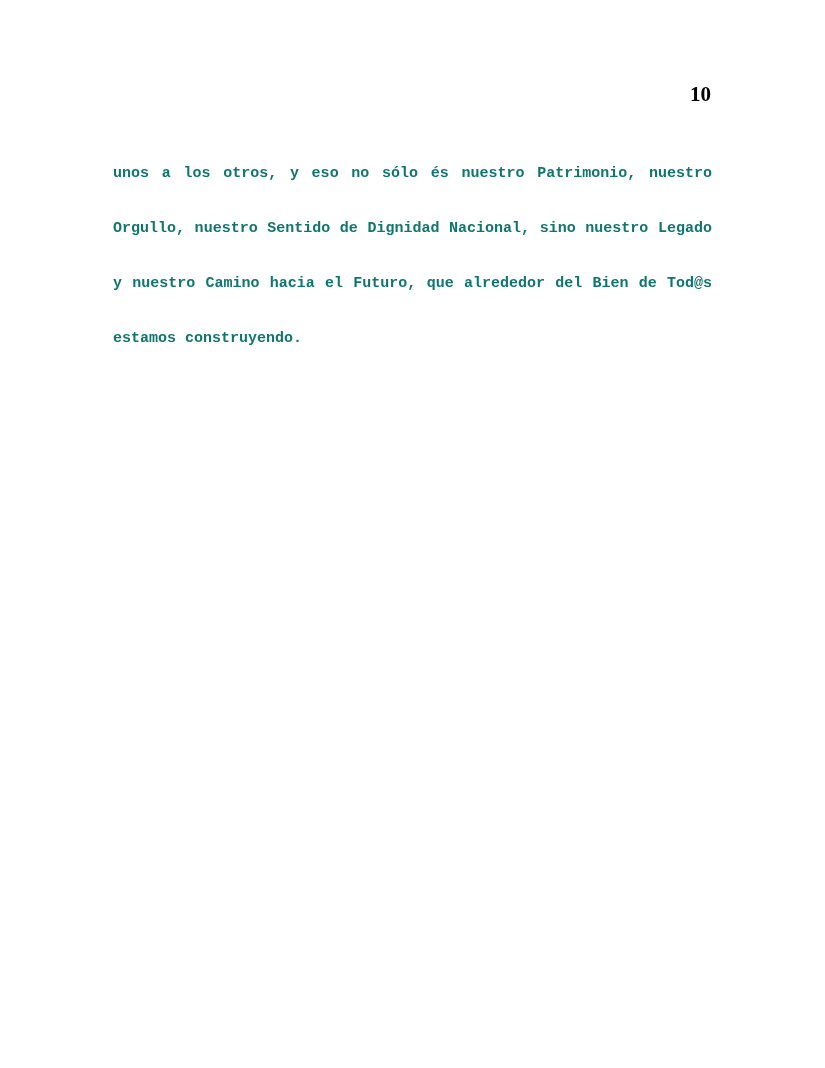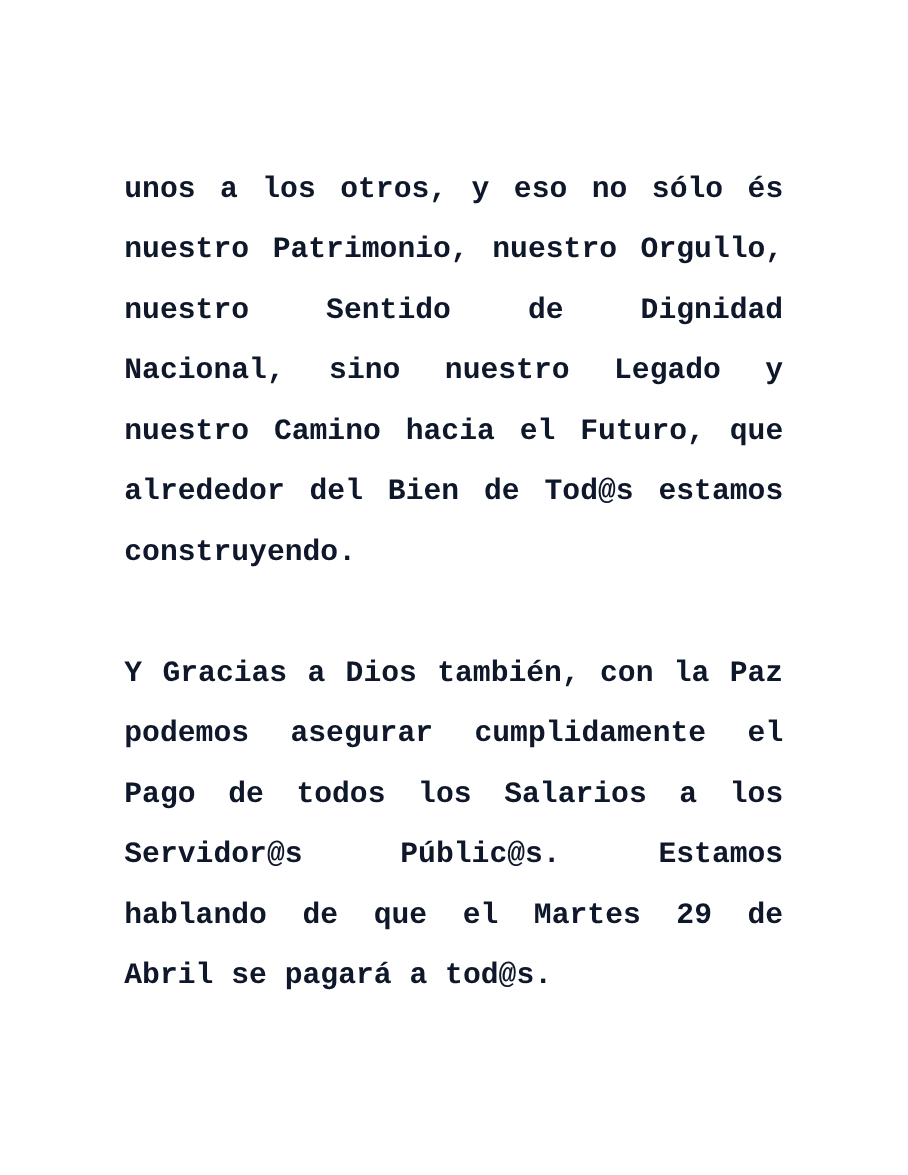--- a/index.html
+++ b/index.html
@@ -29,46 +29,46 @@
   }
   .body-text {
     position: absolute;
     left: 113px;
     top: 146px;
     width: 599px;
   }
   .para {
     font-family: "Liberation Mono", "DejaVu Sans Mono", monospace;
     font-weight: bold;
-    font-size: 27px;
+    font-size: 15px;
     line-height: 55px;
-    color: #0f172a;
+    color: #0f766e;
     text-align: justify;
     text-justify: inter-word;
     margin: 0 0 55px 0;
     letter-spacing: 0px;
     word-spacing: 0px;
     -webkit-font-smoothing: none;
   }
   .para:last-child {
     margin-bottom: 0;
   }
   
   .para.justify-last {
     text-align-last: justify;
   }
 </style>
 </head>
 <body>
 
 <div class="page">
 
+  <div class="page-number">10</div>
 
   <div class="body-text">
 
     <p class="para">unos a los otros, y eso no sólo és nuestro Patrimonio, nuestro Orgullo, nuestro Sentido de Dignidad Nacional, sino nuestro Legado y nuestro Camino hacia el Futuro, que alrededor del Bien de Tod@s estamos construyendo.</p>
 
-    <p class="para">Y Gracias a Dios también, con la Paz podemos asegurar cumplidamente el Pago de todos los Salarios a los Servidor@s Públic@s. Estamos hablando de que el Martes 29 de Abril se pagará a tod@s.</p>
 
 
   </div>
 
 </div>
 
 </body></html>

